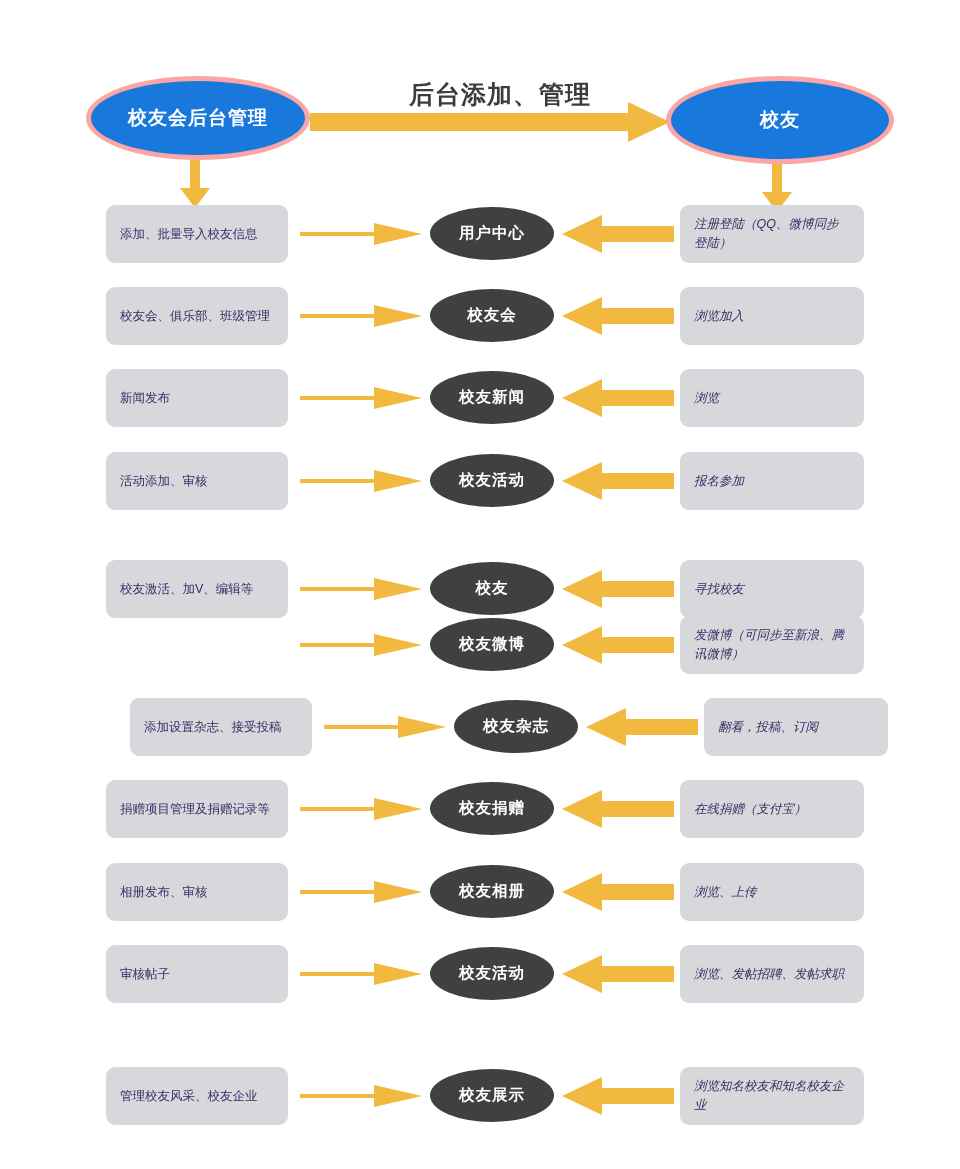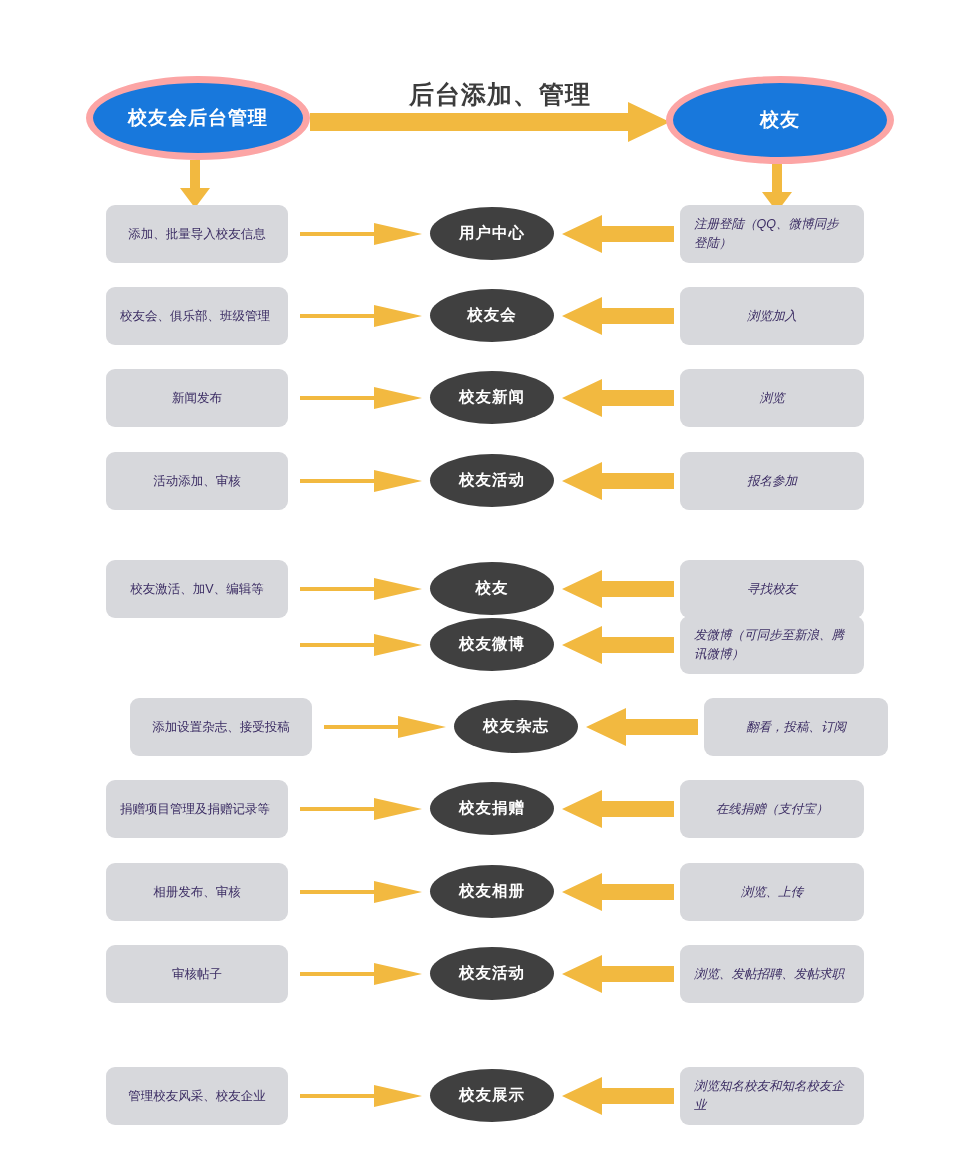--- a/index.html
+++ b/index.html
@@ -11,21 +11,21 @@
     overflow:hidden;
   }
   #canvas{position:relative;width:960px;height:1169px;}
 
   
   .top-ellipse{
     position:absolute;
     box-sizing:border-box;
     border-radius:50%;
     background:#1878DC;
-    border:7px solid #fca5a5;
+    border:5px solid #fca5a5;
     color:#ffffff;
     display:flex;align-items:center;justify-content:center;
     font-size:19px;font-weight:bold;letter-spacing:1px;
     white-space:nowrap;
   }
   #top-ellipse-admin{left:86px;top:76px;width:224px;height:84px;}
   #top-ellipse-alumni{left:666px;top:76px;width:228px;height:88px;}
 
   
   #banner-label{
@@ -47,21 +47,21 @@
     position:absolute;
     box-sizing:border-box;
     background:#D7D8DC;
     border-radius:9px;
     color:#3B2C63;
     font-size:12.5px;
     line-height:19px;
     display:flex;align-items:center;
     padding:0 14px;
   }
-  .side-box.center-text{justify-content:center;text-align:center;}
+  .side-box.center-text{text-align:center;}
   .box-left{left:106px;top:0;width:182px;height:58px;}
   .box-right{left:680px;top:0;width:184px;height:58px;font-style:italic;}
 
   .node-ellipse{
     position:absolute;left:430px;top:2px;width:124px;height:53px;
     border-radius:50%;
     background:#404040;
     color:#ffffff;
     display:flex;align-items:center;justify-content:center;
     font-size:15.5px;font-weight:bold;letter-spacing:1px;

